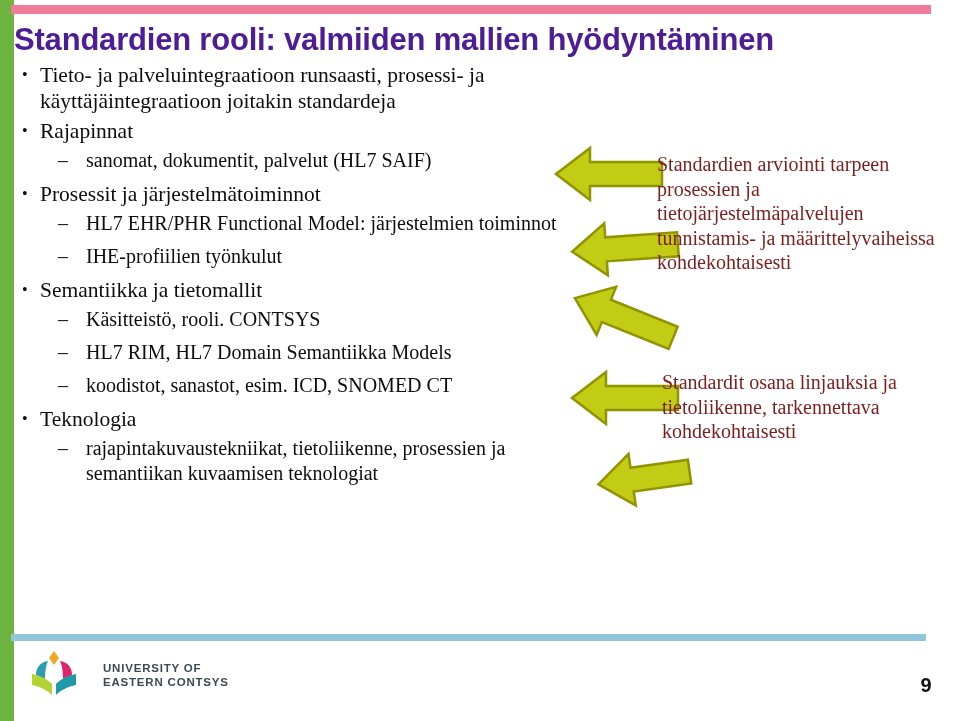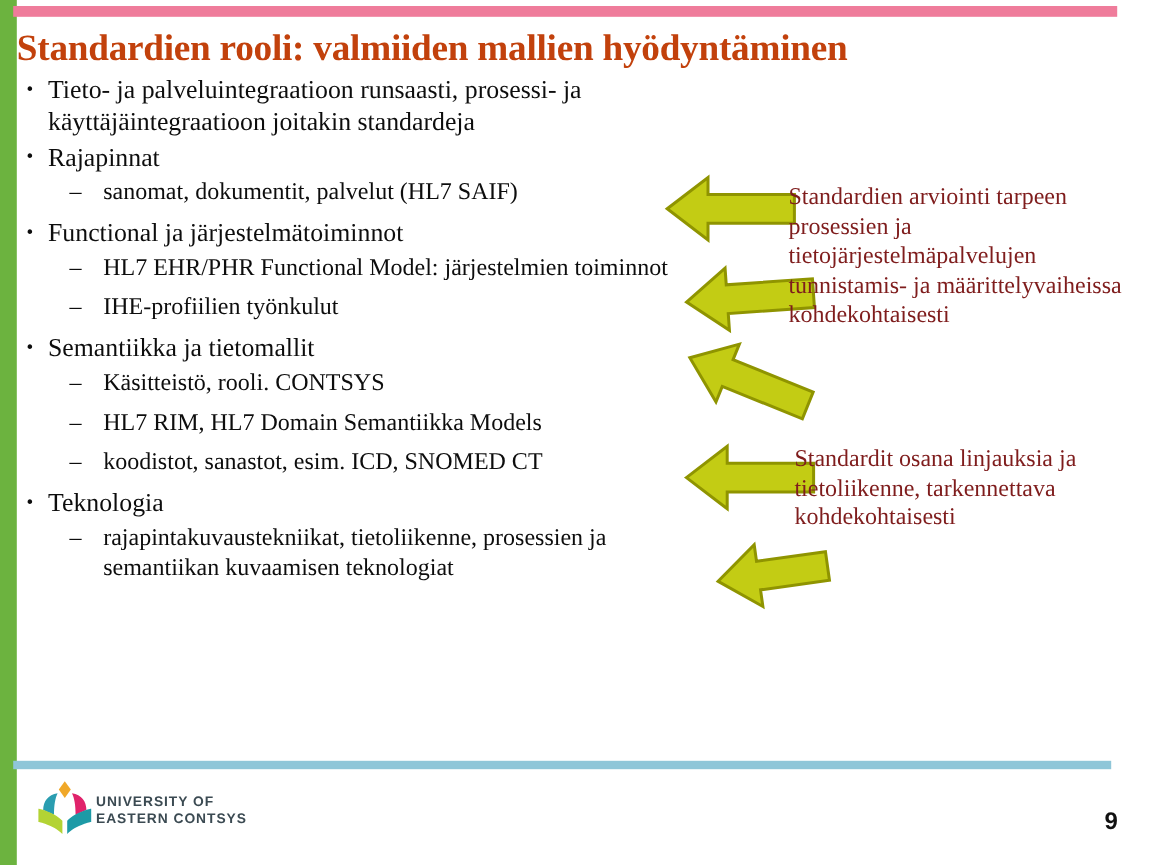--- a/index.html
+++ b/index.html
@@ -37,25 +37,25 @@
     left: 11px; top: 634px;
     width: 915px; height: 7px;
     background: #8fc6d8;
   }
 
   
   .slide-title {
     position: absolute;
     left: 14px; top: 22px;
     width: 900px;
-    font-family: Liberation Serif, serif;
+    font-family: Liberation Sans, sans-serif;
     font-weight: bold;
     font-size: 31px;
     line-height: 36px;
-    color: #c2410c;
+    color: #4c1d95;
     letter-spacing: -0.2px;
   }
 
   
   .body-list {
     position: absolute;
     left: 14px; top: 62px;
     width: 590px;
     color: #0d0d0d;
   }
@@ -112,21 +112,21 @@
   }
   #callout-1 { left: 657px; top: 152px; width: 300px; }
   #callout-2 { left: 662px; top: 370px; width: 290px; }
 
   
   .logo-wrap {
     position: absolute;
     left: 28px; top: 650px;
     display: flex;
     align-items: center;
-    gap: 0;
+    gap: 23px;
     justify-content: space-between;
   }
   .logo-text {
     font-family: "Liberation Sans", "DejaVu Sans", sans-serif;
     font-size: 11.5px;
     line-height: 14px;
     letter-spacing: 0.8px;
     color: #3b4a52;
     font-weight: 600;
   }
@@ -166,21 +166,21 @@
       <span class="txt">Rajapinnat</span>
     </div>
 
     <div class="li lvl2 sp-b">
       <span class="dash">–</span>
       <span class="txt">sanomat, dokumentit, palvelut (HL7 SAIF)</span>
     </div>
 
     <div class="li lvl1 sp-b">
       <span class="bullet">•</span>
-      <span class="txt">Functional ja järjestelmätoiminnot</span>
+      <span class="txt">Prosessit ja järjestelmätoiminnot</span>
     </div>
 
     <div class="li lvl2 sp-b">
       <span class="dash">–</span>
       <span class="txt">HL7 EHR/PHR Functional Model: järjestelmien toiminnot</span>
     </div>
 
     <div class="li lvl2 sp-b">
       <span class="dash">–</span>
       <span class="txt">IHE-profiilien työnkulut</span>

